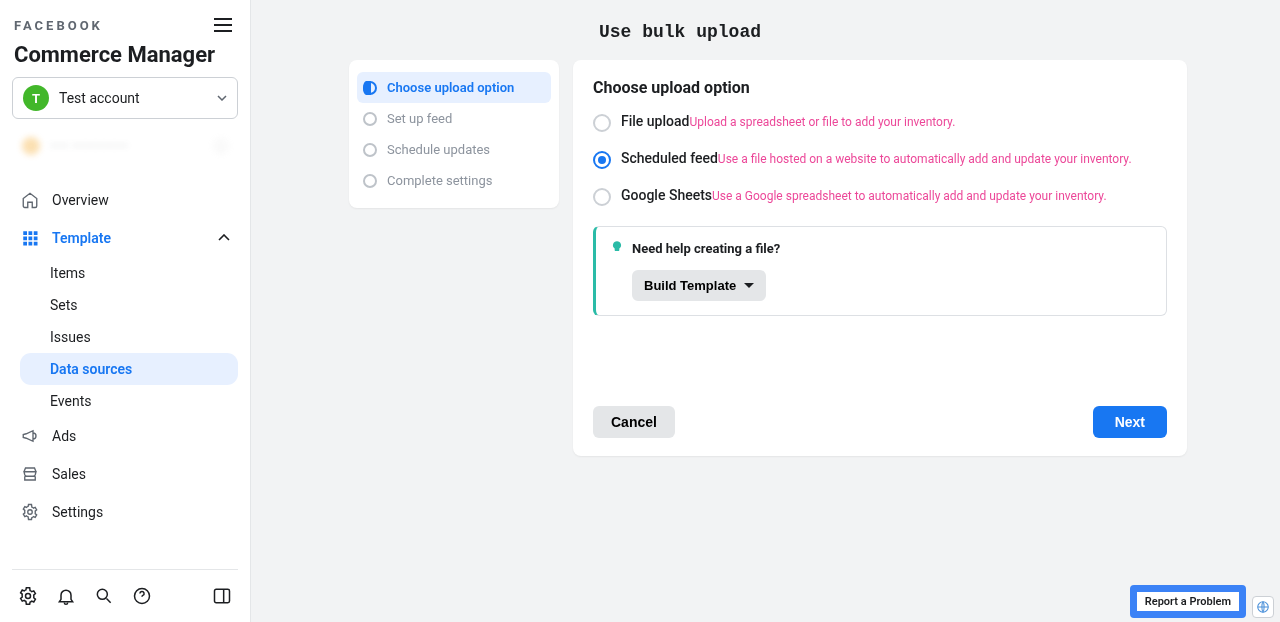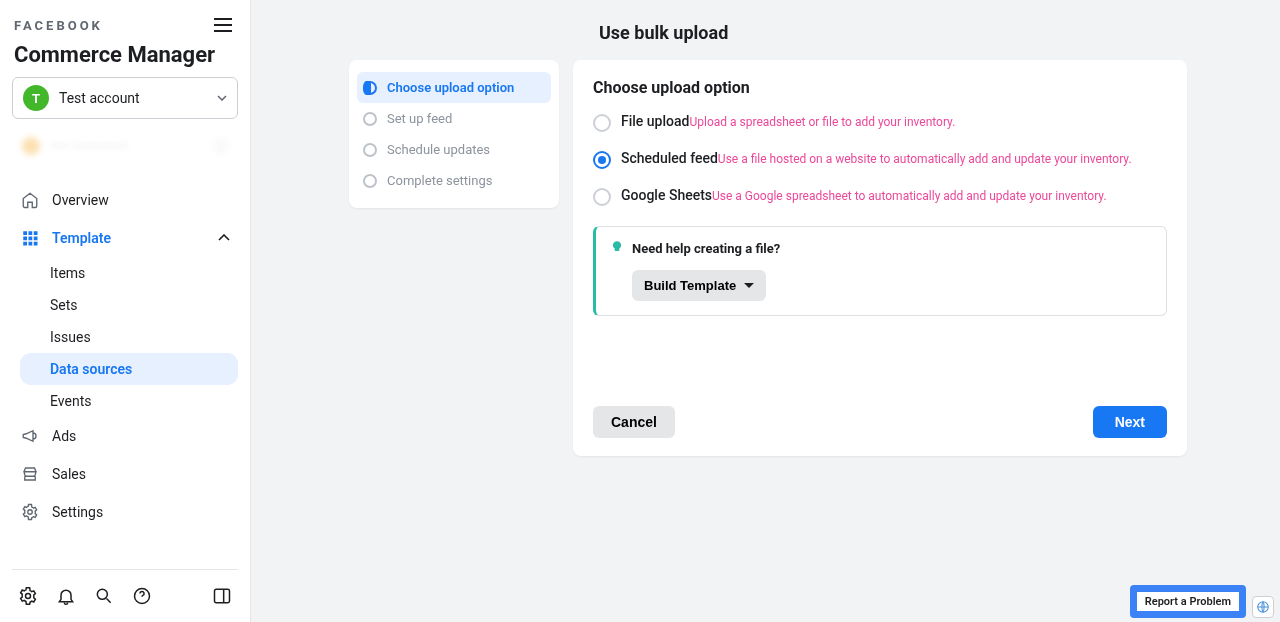--- a/index.html
+++ b/index.html
@@ -30,21 +30,21 @@
   .nav-sub { padding-left: 30px; }
   .nav-sub .nav-item { padding: 8px 8px; font-size: 14px; border-radius: 4px; }
   .nav-sub .nav-item.active { background: #e7f0ff; color: #1877f2; font-weight: 600; border-radius: 11px; margin-left:-22px; padding-left:30px; }
   .sidebar-divider { height:1px; background:#e4e6e8; margin: 0 0 8px 0; }
   .bottom-icons { display: flex; align-items: center; gap: 14px; padding: 6px 4px; }
   .bottom-icons .bicon { width: 24px; height: 24px; display:flex; align-items:center; justify-content:center; cursor:pointer; color:#1c1e21; }
   .bottom-icons .spacer { flex: 1; }
 
   
   .main { flex: 1; position: relative; display:flex; flex-direction:column; }
-  .page-title { font-size: 18px; font-weight: 700; color: #1c1e21; padding: 22px 0 14px 348px; position:absolute; top:0; left:0; }
+  .page-title { font-size: 18px; font-weight: 700; color: #1c1e21; padding: 22px 0 14px 348px; position:absolute; top:0; left:0;font-family:Liberation Mono, monospace; }
   .content-row { display: flex; gap: 14px; padding: 60px 34px 0 98px; }
 
   .steps-card { width: 210px; background: #fff; border-radius: 8px; box-shadow: 0 1px 2px rgba(0,0,0,.06); padding: 12px 8px; height: fit-content; }
   .step { display: flex; align-items: center; gap: 10px; padding: 8px 6px; font-size: 13px; color: #8d949e; border-radius: 6px; }
   .step .bullet { width: 14px; height: 14px; border: 2px solid #bec3c9; border-radius: 50%; }
   .step.active { background: #e7f0ff; color: #1877f2; font-weight: 600; }
   .step.active .bullet { border-color: #1877f2; position:relative; }
   .step.active .bullet::after { content:''; position:absolute; width:8px; height:14px; background:#1877f2; left:-2px; top:-2px; border-top-left-radius:50% 60%; border-bottom-left-radius:50% 60%;}
 
   .form-card { width: 614px; background: #fff; border-radius: 8px; box-shadow: 0 1px 2px rgba(0,0,0,.06); padding: 18px 20px 18px 20px; display:flex; flex-direction:column; }

